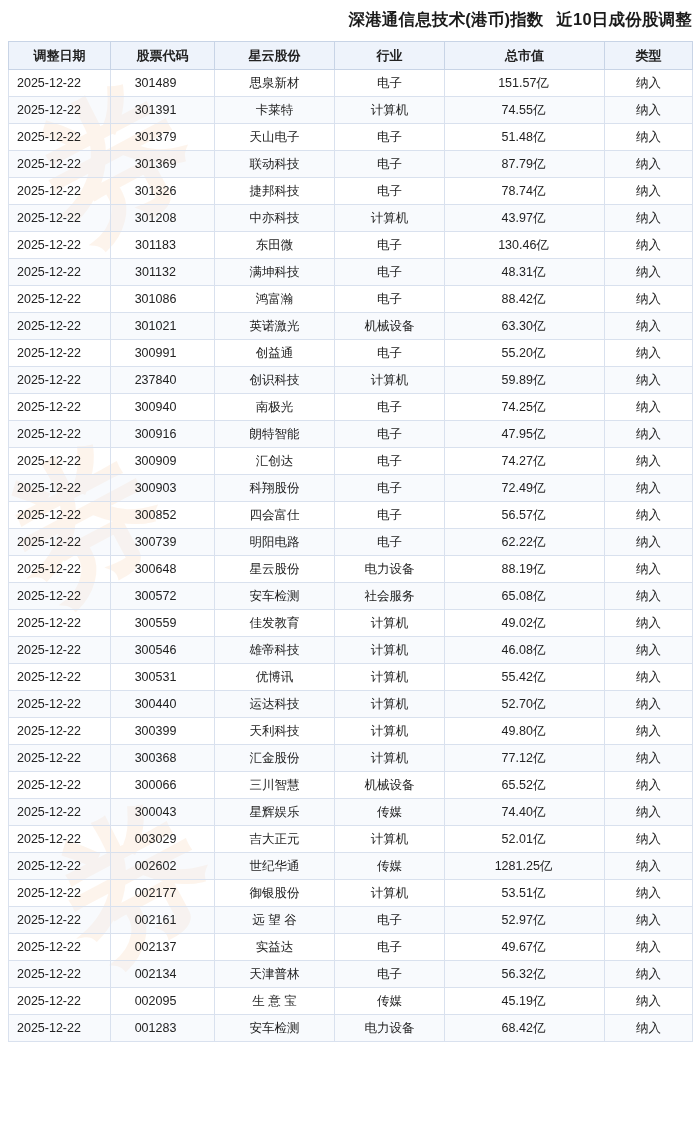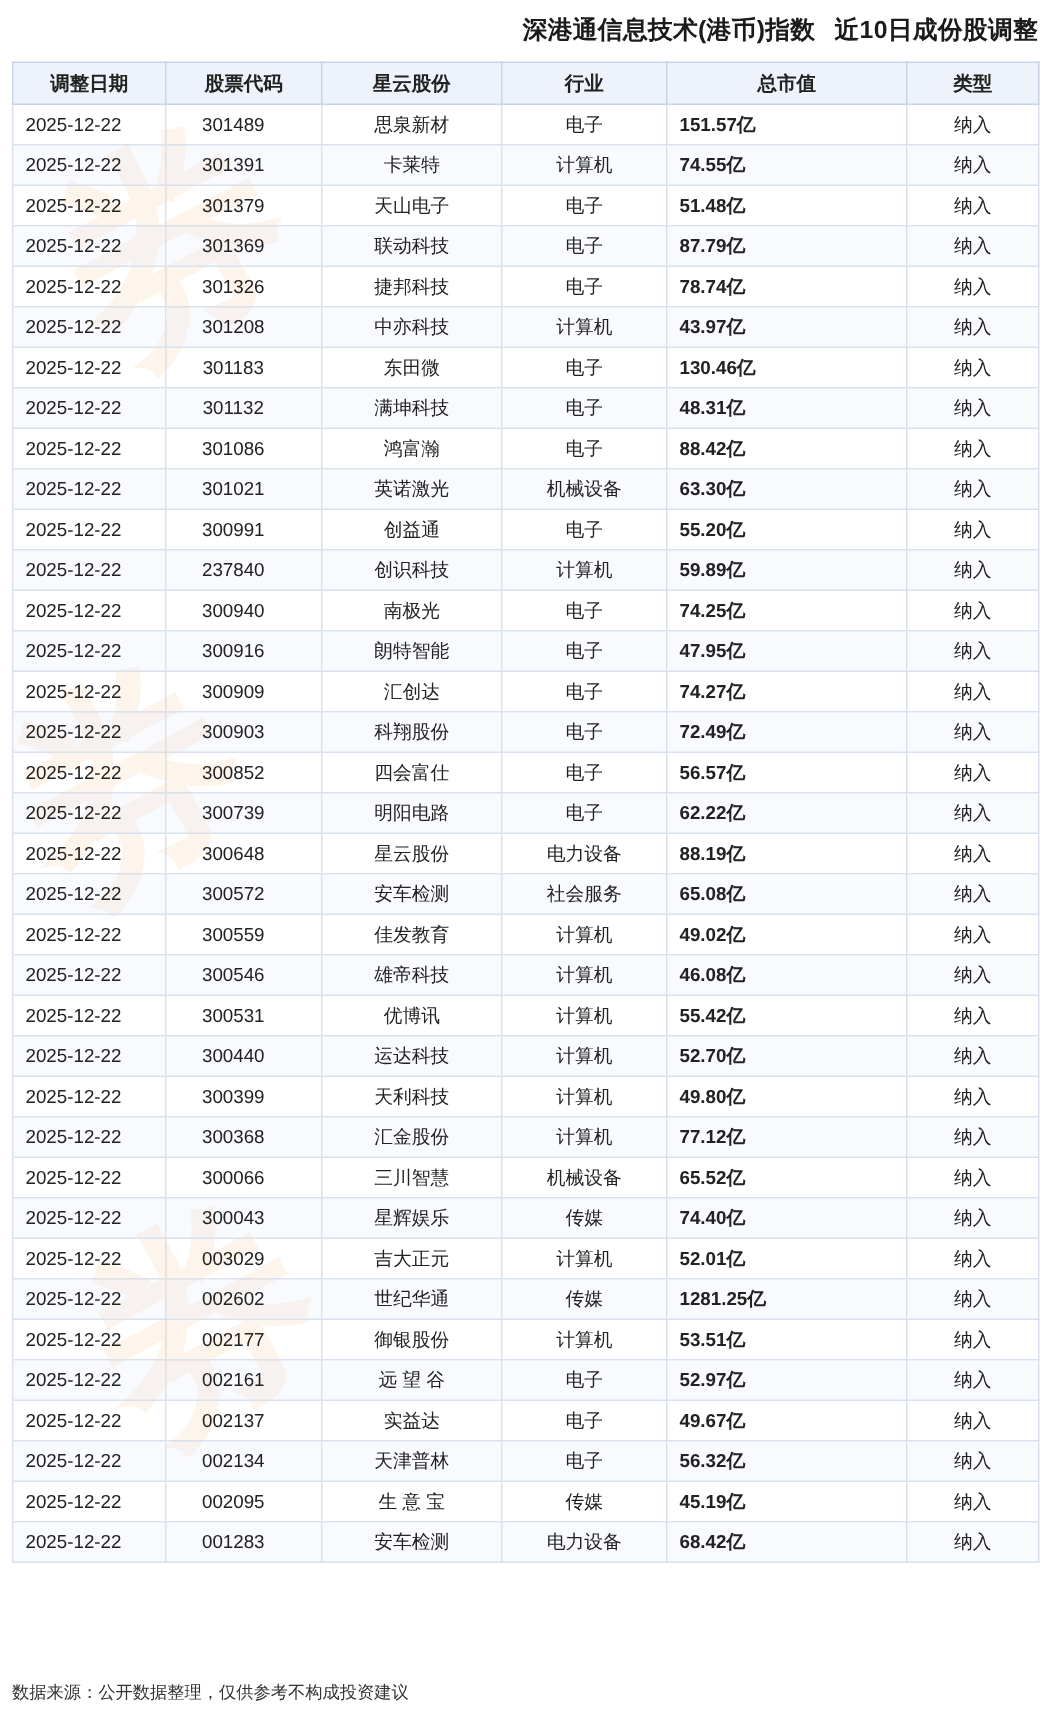--- a/index.html
+++ b/index.html
@@ -87,21 +87,21 @@
     padding: 0 8px;
     text-align: center;
     color: #222;
     background: rgba(255,255,255,0.45);
     white-space: nowrap;
     overflow: hidden;
   }
   tbody tr:nth-child(even) td {
     background: rgba(244,247,252,0.62);
   }
-  td.num { text-align: left; padding-right: 10px; font-weight: bold; }
+  td.num { text-align: center; padding-right: 10px; }
   td.code { text-align: center; padding-right: 22px; }
   td.date { text-align: left; }
 
   .col-date  { width: 102px; }
   .col-code  { width: 104px; }
   .col-name  { width: 120px; }
   .col-ind   { width: 110px; }
   .col-cap   { width: 160px; }
   .col-type  { width: 88px; }
 
@@ -439,14 +439,13 @@
             <td class="code">001283</td>
             <td class="name">安车检测</td>
             <td class="ind">电力设备</td>
             <td class="num">68.42亿</td>
             <td class="type">纳入</td>
           </tr>
         </tbody>
     </table>
   </div>
 
-  <div class="footer">数据来源：公开数据整理，仅供参考不构成投资建议</div>
 </div>
 
 </body></html>

